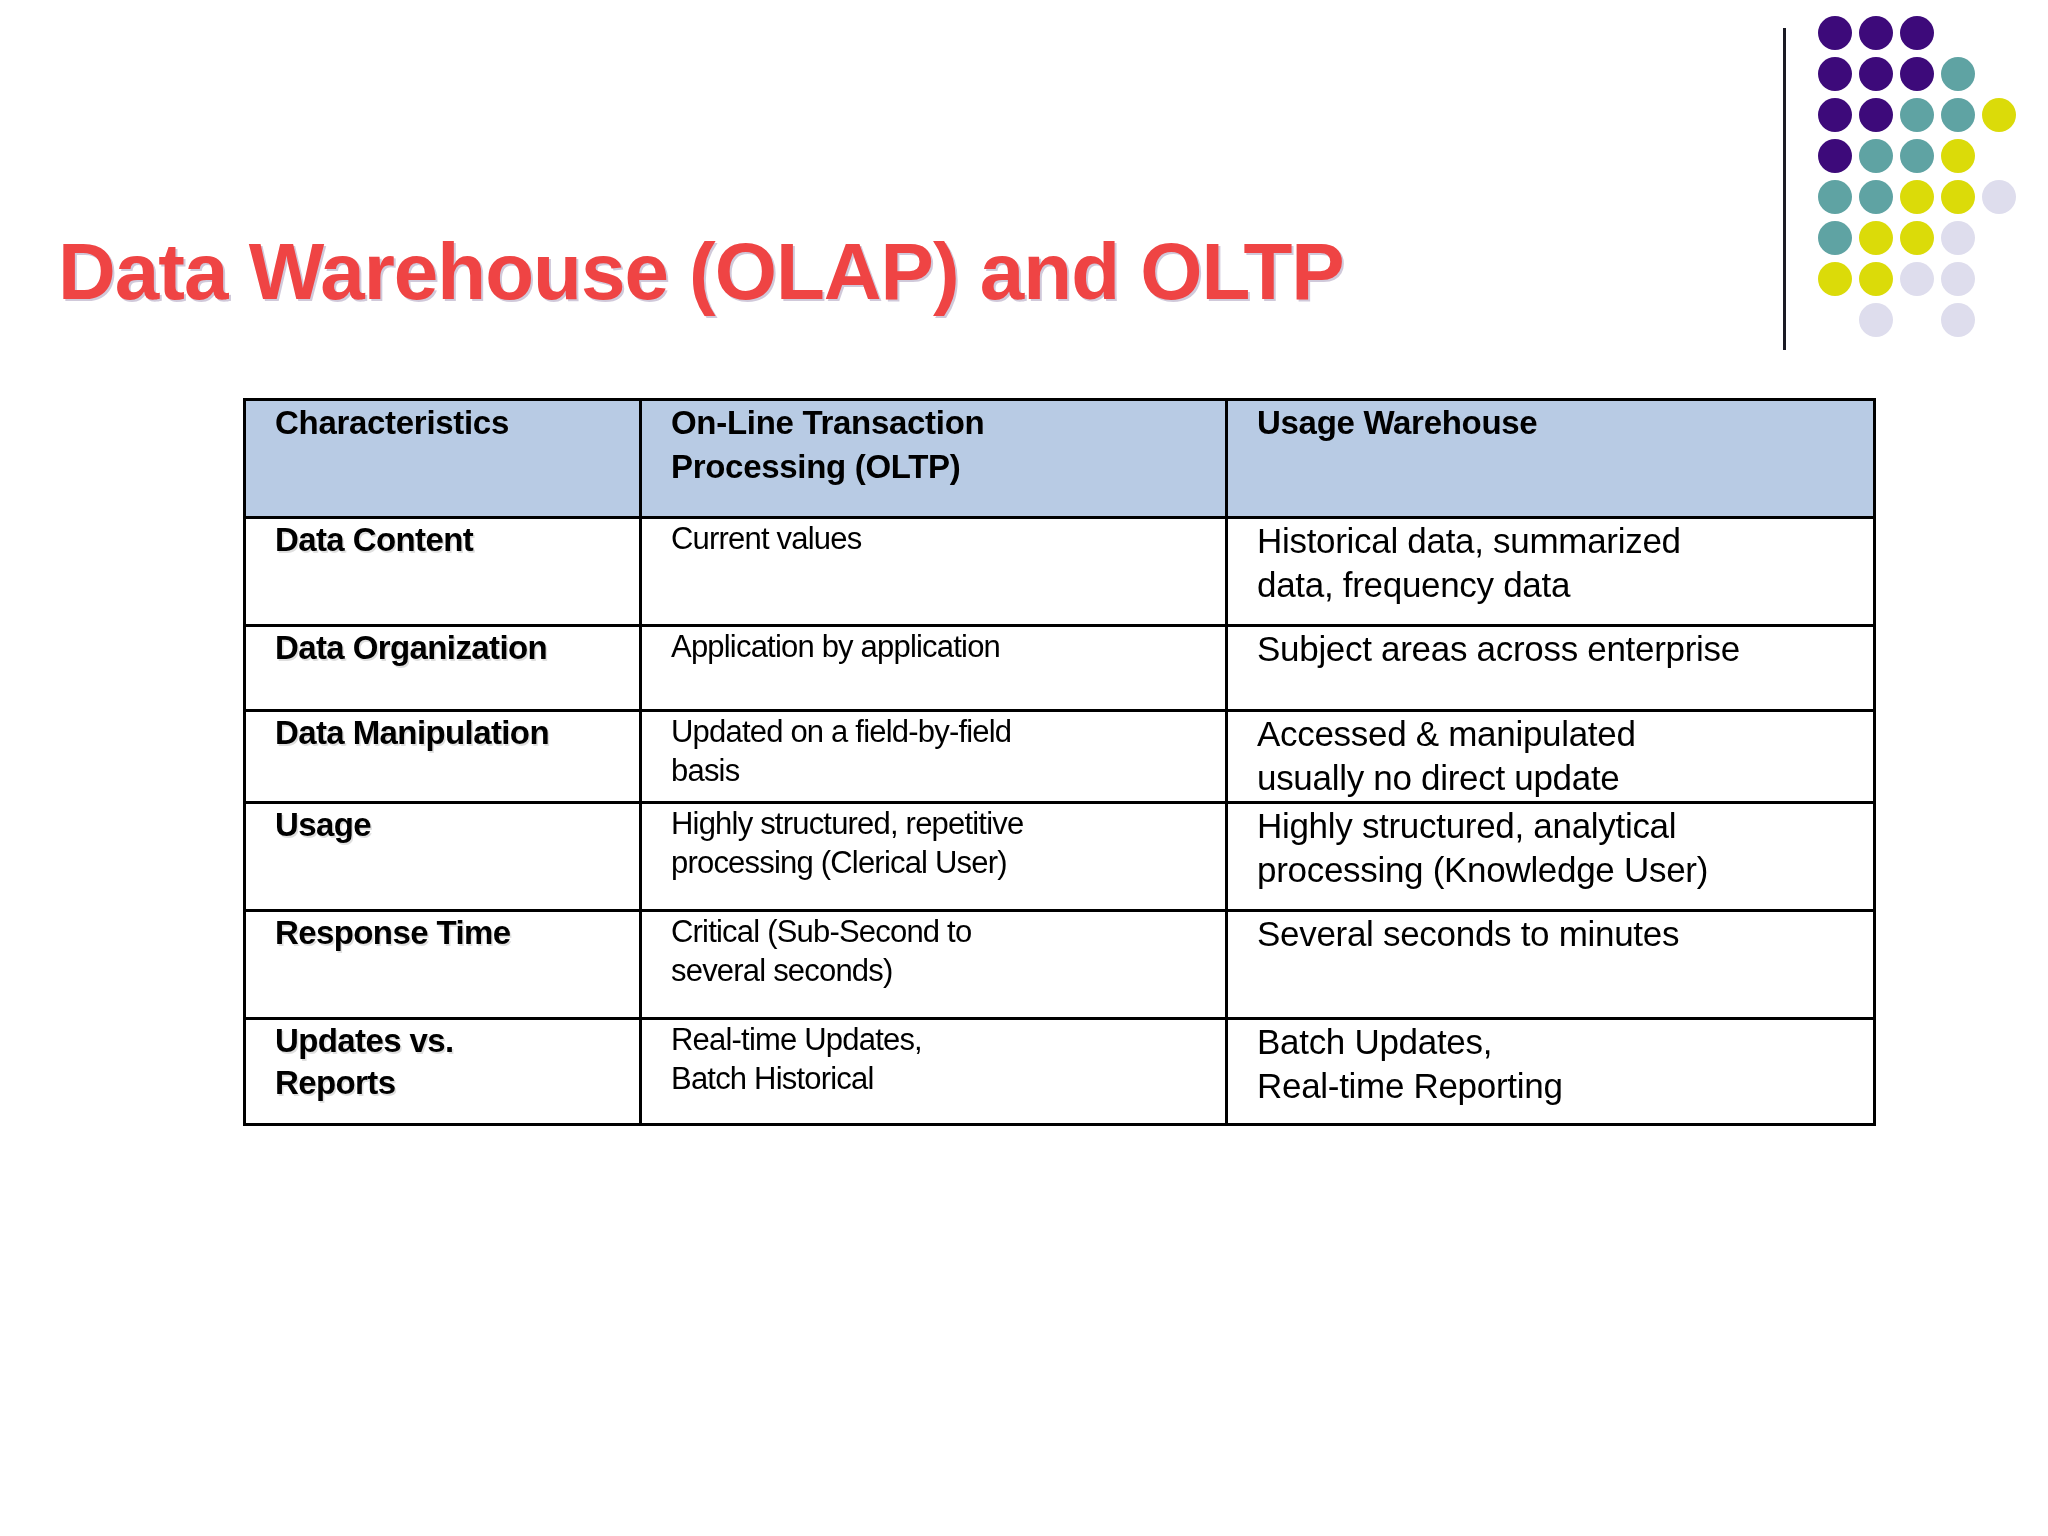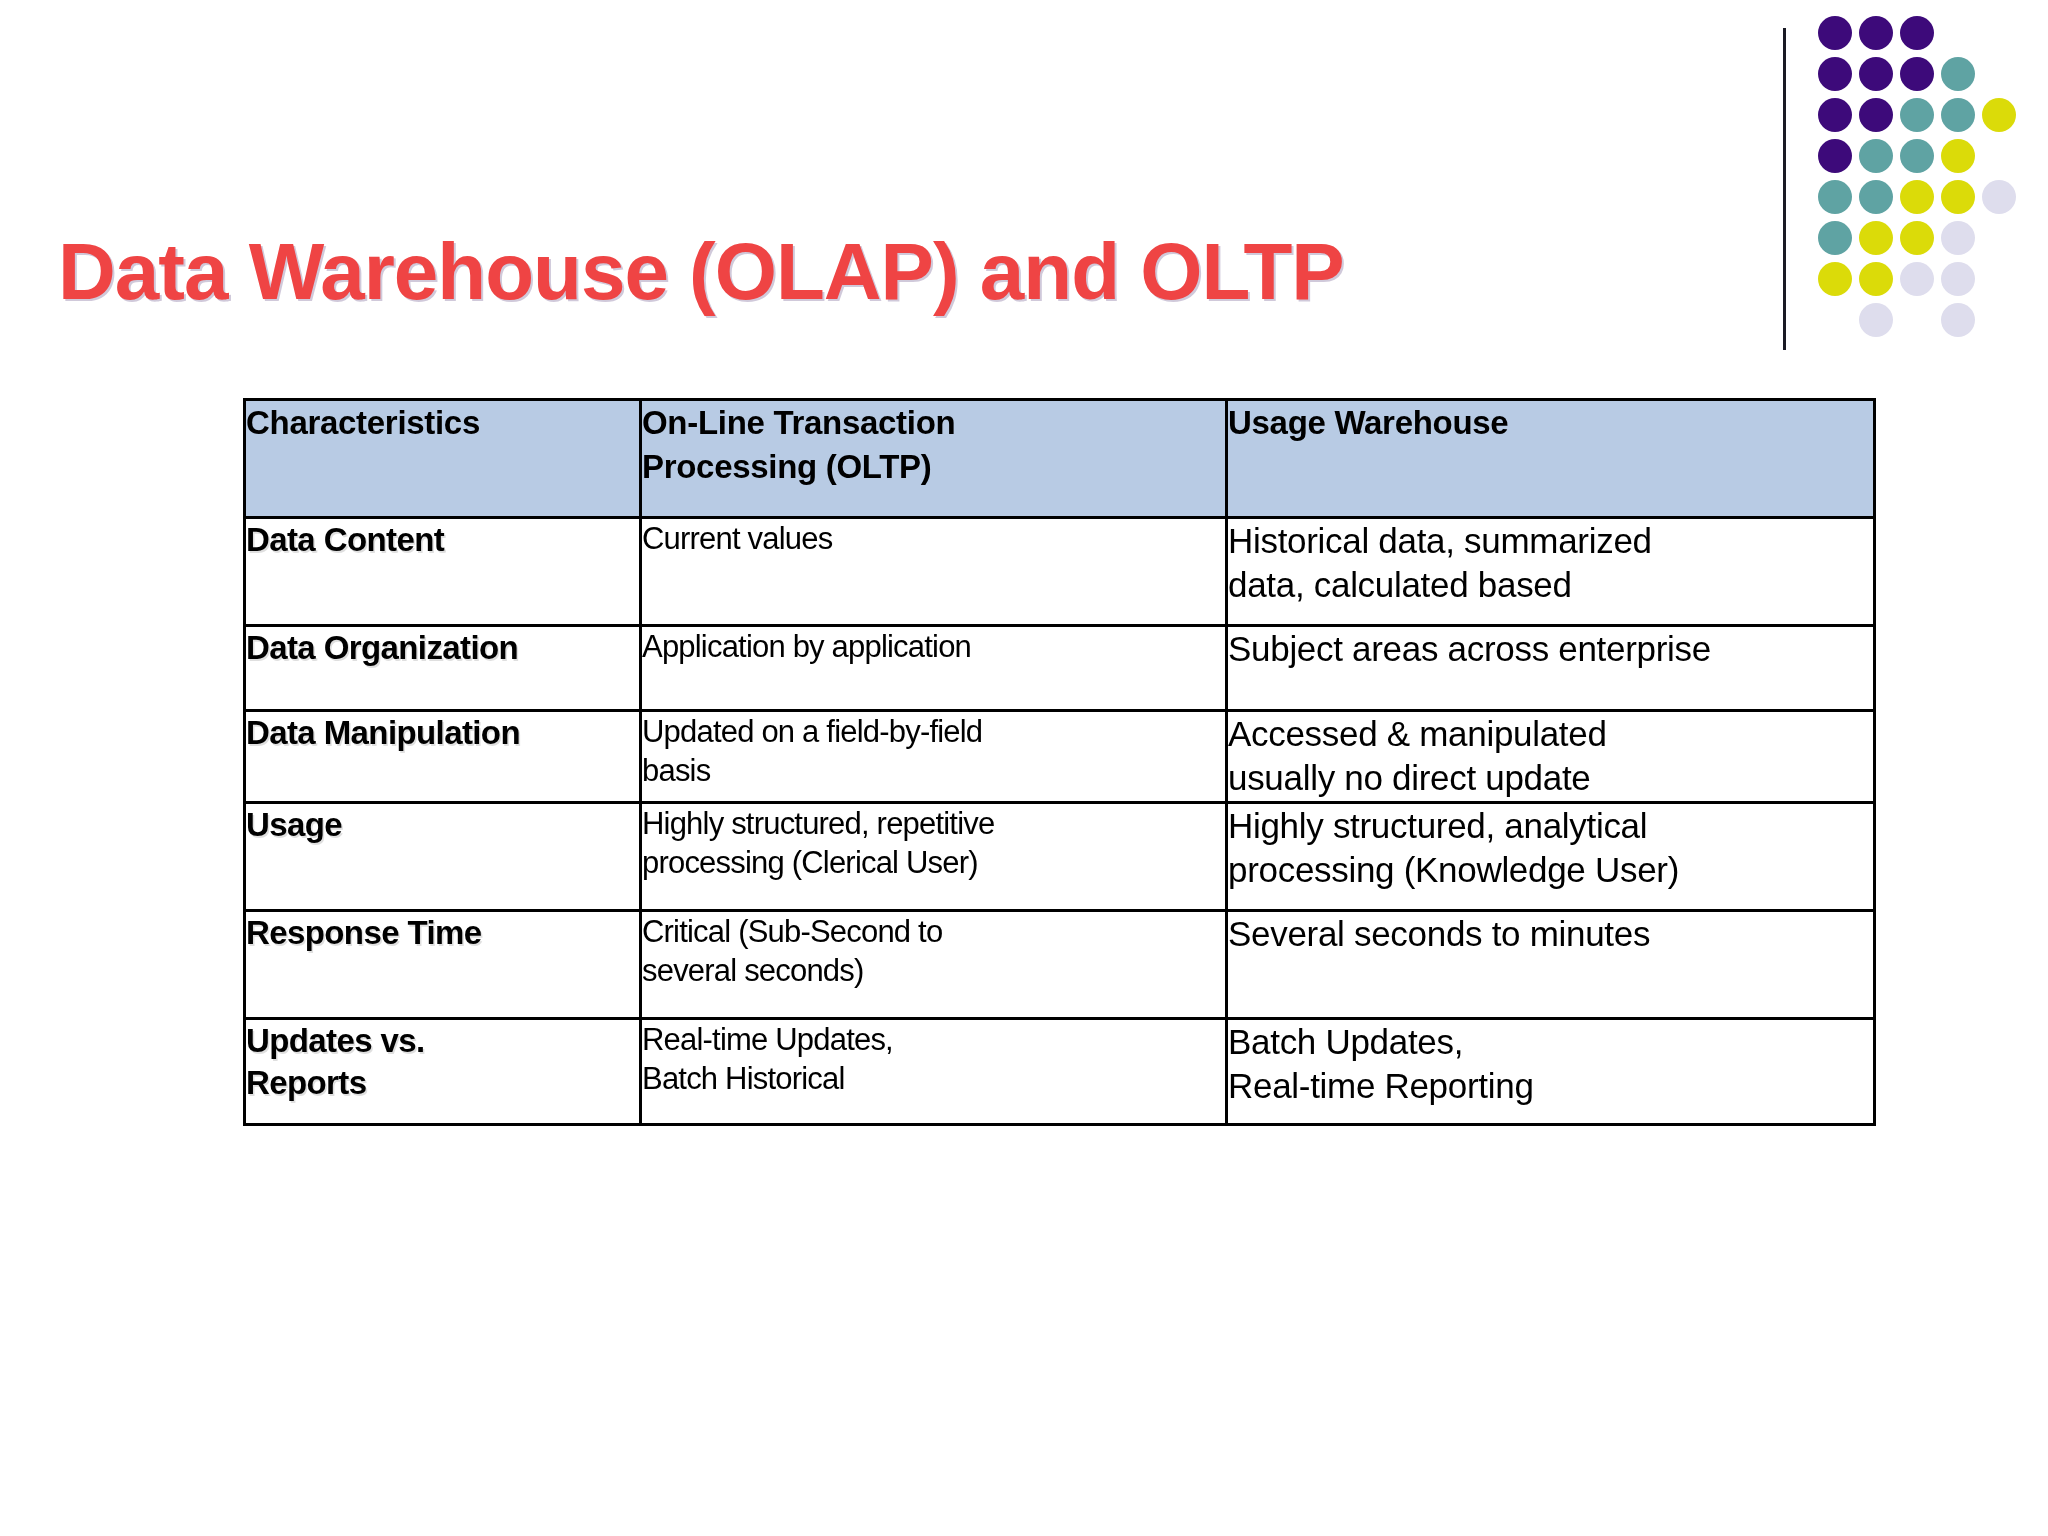--- a/index.html
+++ b/index.html
@@ -132,21 +132,21 @@
   
   td.col-dw {
     font-size: 35px;
     line-height: 1.26;
     padding: 4px 6px 6px 8px;
     letter-spacing: -0.3px;
     color: #000;
   }
   td.col-dw.va-middle { vertical-align: middle; }
 
-  .line { display: block; white-space: nowrap; }
+  .line { display: block; white-space: nowrap; padding-left: 29px; }
 
   .row-h-1 td { height: 108px; }
   .row-h-2 td { height: 85px; margin-top: 12px; }
   .row-h-3 td { height: 102px; }
   .row-h-4 td { height: 92px; }
   .row-h-5 td { height: 108px; }
   .row-h-6 td { height: 108px; }
   .row-h-7 td { height: 106px; }
 </style>
 </head>
@@ -216,21 +216,21 @@
     <tbody id="table-body">
         <tr class="row-h-1">
           <td class="col-char">
             <span class="line">Data Content</span>
           </td>
           <td class="col-oltp">
             <span class="line">Current values</span>
           </td>
           <td class="col-dw">
             <span class="line">Historical data, summarized</span>
-            <span class="line">data, calculated based</span>
+            <span class="line">data, frequency data</span>
           </td>
         </tr>
         <tr class="row-h-2">
           <td class="col-char">
             <span class="line">Data Organization</span>
           </td>
           <td class="col-oltp">
             <span class="line">Application by application</span>
           </td>
           <td class="col-dw">

